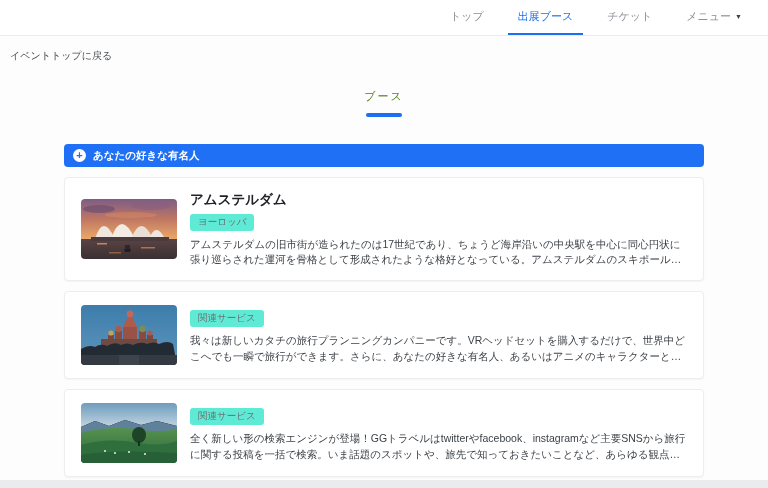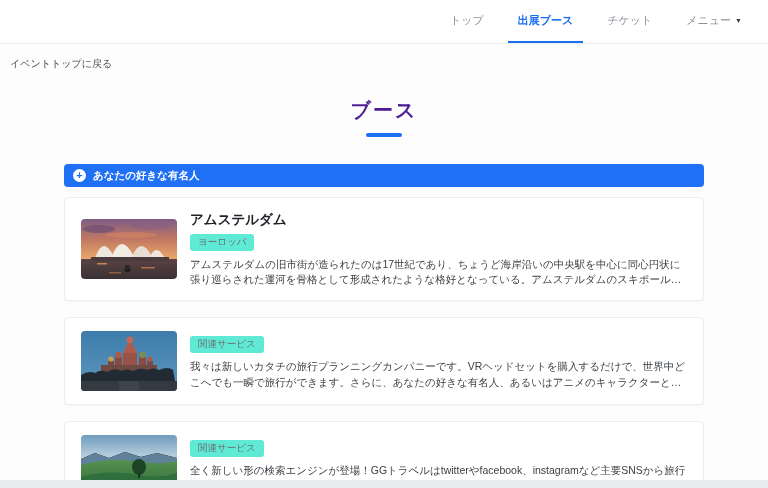--- a/index.html
+++ b/index.html
@@ -5,39 +5,39 @@
   * { margin:0; padding:0; box-sizing:border-box; }
   html,body { width:768px; height:488px; overflow:hidden; }
   body {
     font-family:"Liberation Sans","DejaVu Sans",sans-serif;
     background:#e9ebec;
   }
   .page { background:#fdfdfd; height:480px; overflow:hidden; }
 
   
   .header {
-    height:44px; background:#ffffff; border-bottom:1px solid #ececec;
+    height:36px; background:#ffffff; border-bottom:1px solid #ececec;
     display:flex; justify-content:flex-end; align-items:stretch;
     padding-right:16px; gap:14px;
   }
   .tab {
     display:flex; align-items:center; gap:4px;
     font-size:11px; color:#8a9097; padding:0 10px;
     border-bottom:2px solid transparent; cursor:pointer;
   }
-  .tab.active { color:#1a6ff2; font-weight:bold; border-bottom-color:#1a6ff2; }
+  .tab.active { color:#1a6ff2; font-weight:normal; border-bottom-color:#1a6ff2; }
   .caret { font-size:7px; color:#3c4043; line-height:1; }
 
   
   .back-row { padding:9px 10px 2px; }
   .back-link { font-size:10px; color:#4a4f54; cursor:pointer; }
 
   
   .title-block { text-align:center; margin-top:24px; }
-  .page-title { font-size:20px; font-weight:bold; color:#4c1d95; letter-spacing:2px; }
+  .page-title { font-size:11px; font-weight:normal; color:#4d7c0f; letter-spacing:2px; }
   .title-underline {
     width:36px; height:4px; background:#1a6ff2; border-radius:3px; margin:9px auto 0;
   }
 
   
   .main { width:640px; margin:27px auto 0; }
 
   .filter-bar {
     background:#1f70f4; color:#fff; border-radius:4px; height:23px;
     display:flex; align-items:center; gap:7px; padding:0 9px;
@@ -46,21 +46,21 @@
   .circle-plus {
     width:13px; height:13px; border-radius:50%; background:#ffffff;
     color:#1f70f4; display:flex; align-items:center; justify-content:center;
     font-size:11px; font-weight:bold; line-height:1; flex:none;
   }
 
   
   .card {
     background:#fff; border:1px solid #ededed; border-radius:4px;
     box-shadow:0 1px 2px rgba(0,0,0,.04);
-    padding:13px 16px; margin-bottom:16px;
+    padding:13px 16px; margin-bottom:10px;
     display:flex; gap:13px; cursor:pointer;
   }
   .thumb {
     width:96px; height:60px; border-radius:4px; overflow:hidden; flex:none;
     align-self:center;
   }
   .thumb svg { display:block; width:100%; height:100%; }
   .card-body { flex:1; min-width:0; }
   .card-title { font-size:13.5px; font-weight:bold; color:#202227; }
   .tag {

